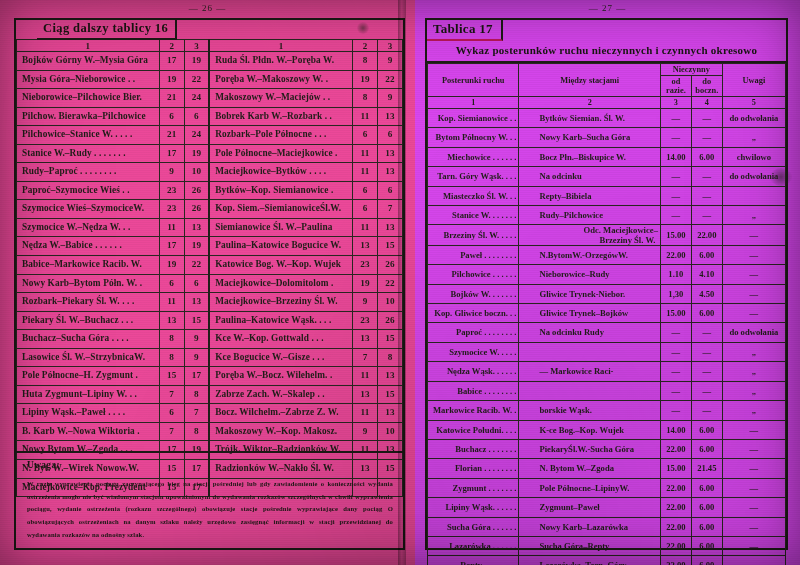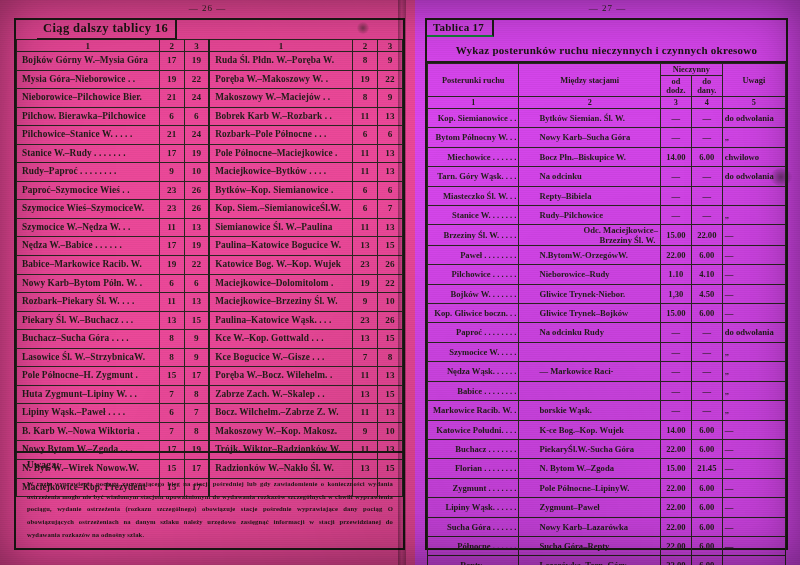--- a/index.html
+++ b/index.html
@@ -100,41 +100,41 @@
   .note-title{ font-size:9.5px; font-weight:700; margin-bottom:8px; letter-spacing:.3px; }
   .note-body{
     font-size:6.6px; font-weight:700; line-height:1.95;
     text-align:justify; letter-spacing:.15px;
   }
 
   
   .tab17-label{
     position:absolute; left:0; top:0;
     border-right:2px solid #1e1b17;
-    border-bottom:2px solid #15803d;
+    border-bottom:2px solid #be185d;
     padding:1px 8px 2px 6px;
-    font-size:11px; font-weight:700; letter-spacing:.3px;
+    font-size:13px; font-weight:700; letter-spacing:.3px;
     color:#191612; white-space:nowrap;
   }
   .tab17-title{
     border-bottom:2px solid #1e1b17;
     text-align:center;
     font-size:11px;
     font-weight:700;
     letter-spacing:.25px;
     padding:5px 0 5px;
     color:#191612;
   }
   .t17{ font-size:8.6px; }
   .t17 th{ text-align:center; font-weight:700; font-size:8.4px; padding:1px 0; }
   .t17 td{ height:18.4px; line-height:18.4px; white-space:nowrap; overflow:hidden; }
   .t17 td.post{ padding-left:5px;text-align:right; }
   .t17 td.between{ padding-left:20px; }
   .t17 td.hr{ text-align:center; width:47px; }
-  .t17 td.rem{ width:86px; }
+  .t17 td.rem{ text-align:center; width:86px; }
   .t17 .numrow td{ height:11px; line-height:11px; text-align:center; font-size:8.2px; }
   .t17 .two-line{ line-height:9.2px; padding-top:1px; }
   .t17 .two-line span{ display:block;margin-left:44px; }
   .t17 .indent{ padding-left:16px; }
 
   .blot{
     position:absolute;
     border-radius:50%;
     background:radial-gradient(circle, rgba(40,36,30,.55), rgba(40,36,30,.05) 70%);
     pointer-events:none; z-index:45;
@@ -376,22 +376,22 @@
 
       <table class="t17">
         <thead>
           <tr>
             <th rowspan="2">Posterunki ruchu</th>
             <th rowspan="2">Między stacjami</th>
             <th colspan="2">Nieczynny</th>
             <th rowspan="2">Uwagi</th>
           </tr>
           <tr>
-            <th>od dodz.</th>
-            <th>do dany.</th>
+            <th>od razie.</th>
+            <th>do boczn.</th>
           </tr>
           <tr class="numrow">
             <td>1</td>
             <td>2</td>
             <td>3</td>
             <td>4</td>
             <td>5</td>
           </tr>
         </thead>
         <tbody id="t17-body">
@@ -546,21 +546,21 @@
               <td class="rem">—</td>
             </tr>
             <tr>
               <td class="post">Sucha Góra . . . . . .</td>
               <td class="between">Nowy Karb–Lazarówka</td>
               <td class="hr">22.00</td>
               <td class="hr">6.00</td>
               <td class="rem">—</td>
             </tr>
             <tr>
-              <td class="post">Północne  . . . . . .</td>
+              <td class="post">Lazarówka  . . . . . .</td>
               <td class="between">Sucha Góra–Repty</td>
               <td class="hr">22.00</td>
               <td class="hr">6.00</td>
               <td class="rem">—</td>
             </tr>
             <tr>
               <td class="post">Repty  . . . . . . . .</td>
               <td class="between">Lazarówka–Tarn. Góry</td>
               <td class="hr">22.00</td>
               <td class="hr">6.00</td>

